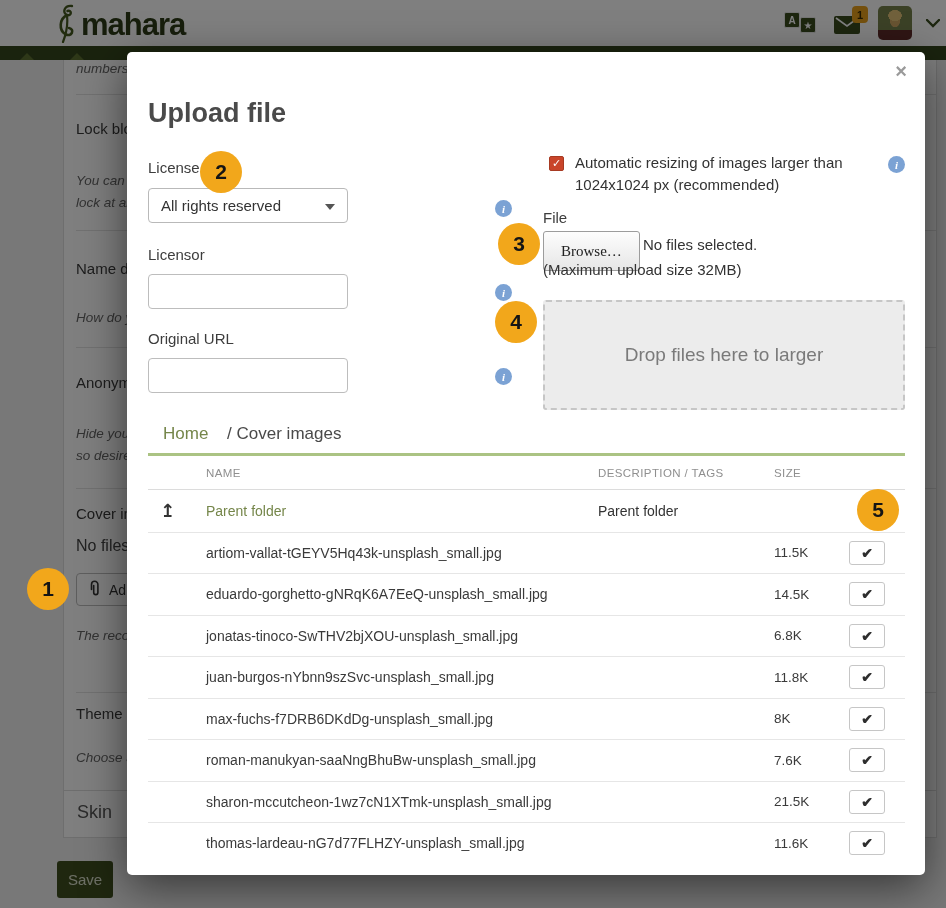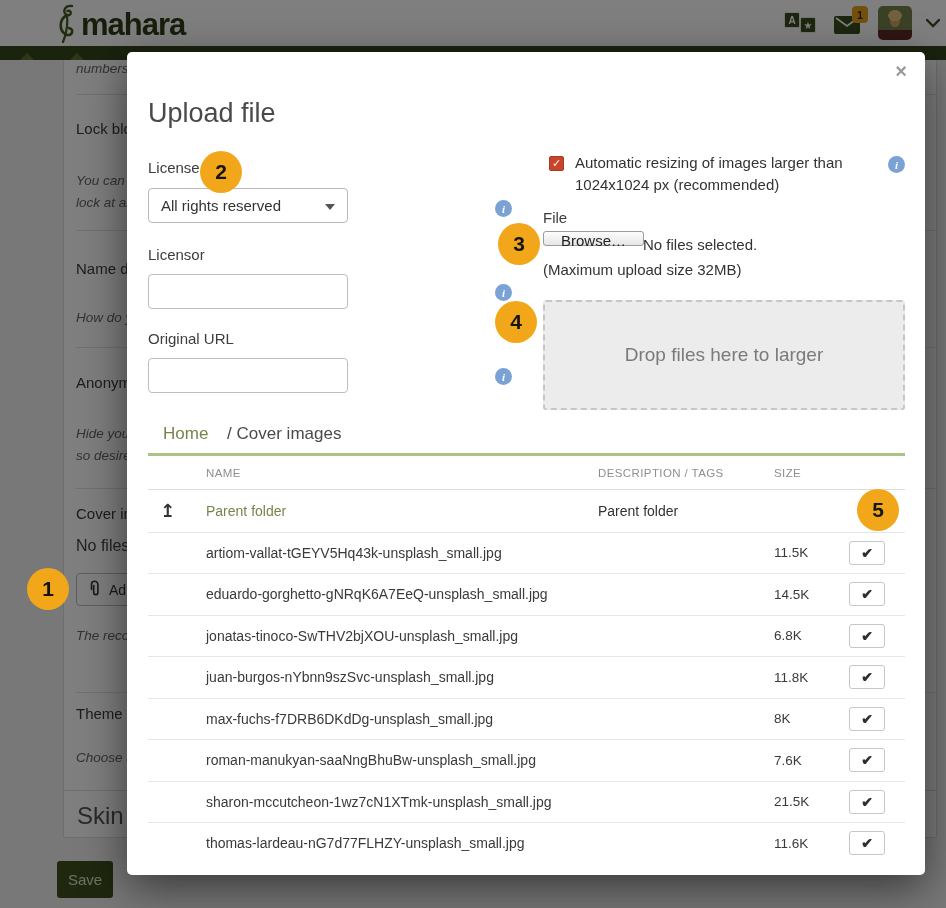--- a/index.html
+++ b/index.html
@@ -38,38 +38,38 @@
   .navbar { position:absolute; left:0; top:46px; width:946px; height:14px; background:#35471c; }
   .nav-tri { position:absolute; bottom:0; width:0; height:0; border-left:7px solid transparent; border-right:7px solid transparent; border-bottom:7px solid #5d7031; }
   .nav-tri.t1 { left:20px; } .nav-tri.t2 { left:70px; }
   .content-panel { position:absolute; left:63px; top:60px; width:874px; height:778px; background:#fff; border-left:1px solid #dcdcdc; border-right:1px solid #dcdcdc; border-bottom:1px solid #dcdcdc; }
   .bg-note { position:absolute; font-style:italic; color:#666; font-size:13.5px; }
   .bg-head { position:absolute; color:#3a3a3a; font-size:15px; }
   .bg-div { position:absolute; left:12px; right:0; height:1px; background:#e3e3e3; }
   .bg-bigtext { position:absolute; color:#444; font-size:16px; }
   .add-btn { position:absolute; left:12px; top:513px; width:100px; height:33px; background:#fff; border:1px solid #bdbdbd; border-radius:4px; display:flex; align-items:center; gap:7px; padding-left:10px; font-size:14px; color:#333; cursor:pointer; }
   .skin-box { position:absolute; left:-1px; top:730px; width:874px; height:48px; border:1px solid #dcdcdc; background:#fff; cursor:pointer; }
-  .skin-title { position:absolute; left:13px; top:11px; font-size:24px; color:#555; }
+  .skin-title { position:absolute; left:13px; top:11px; font-size:18px; color:#555; }
   .skin-chevron { position:absolute; right:22px; top:16px; width:10px; height:10px; border-right:2px solid #4a5a24; border-bottom:2px solid #4a5a24; transform:rotate(45deg); cursor:pointer; }
   .save-btn { position:absolute; left:57px; top:861px; width:56px; height:37px; background:#3f4e1f; border:none; border-radius:3px; color:#dbe0cc; font-size:15px; cursor:pointer; }
   
   .backdrop { position:absolute; inset:0; background:rgba(0,0,0,0.5); z-index:10; }
   
   .modal { position:absolute; left:127px; top:52px; width:798px; height:823px; background:#fff; border-radius:5px; box-shadow:0 12px 45px rgba(0,0,0,0.55); z-index:20; }
   .modal-close { position:absolute; top:8px; right:18px; font-size:20px; font-weight:bold; color:#9a9a9a; cursor:pointer; background:none; border:none; }
-  .modal-title { position:absolute; left:21px; top:46px; font-size:27px; font-weight:400; color:#4a4a4a; }
+  .modal-title { position:absolute; left:21px; top:46px; font-size:27px; font-weight:700; color:#4a4a4a; }
   .fld-label { position:absolute; font-size:15px; color:#3d3d3d; }
   .select-box { position:absolute; left:21px; top:136px; width:200px; height:35px; border:1px solid #b9b9b9; border-radius:4px; background:#fff; display:flex; align-items:center; padding:0 12px; font-size:15px; color:#333; cursor:pointer; }
   .select-caret { position:absolute; right:12px; top:15px; width:0; height:0; border-left:5px solid transparent; border-right:5px solid transparent; border-top:6px solid #555; }
   .text-input { position:absolute; left:21px; width:200px; height:35px; border:1px solid #bdbdbd; border-radius:4px; background:#fff; padding:0 10px; font-size:15px; outline:none; }
   .info-icon { position:absolute; width:17px; height:17px; border-radius:50%; background:#7ba2d4; color:#fff; font-size:11px; font-weight:bold; font-style:italic; display:flex; align-items:center; justify-content:center; cursor:pointer; font-family:"Liberation Serif",serif; }
   .chk-row { position:absolute; left:422px; top:100px; width:320px; }
   .chk-box { position:absolute; left:0; top:4px; width:15px; height:15px; background:#c9452a; border:1px solid #a73a22; border-radius:2px; color:#fff; font-size:11px; font-weight:bold; display:flex; align-items:center; justify-content:center; cursor:pointer; }
   .chk-label { margin-left:26px; font-size:15px; color:#333; line-height:1.45; width:290px; }
-  .browse-btn { position:absolute; left:416px; top:179px; height:15px; padding:0 17px; background:linear-gradient(#fdfdfd,#e6e6e6); border:1px solid #9c9c9c; border-radius:3px; font-size:15px; color:#222; cursor:pointer; }
+  .browse-btn { position:absolute; left:416px; top:179px; height:40px; padding:0 17px; background:linear-gradient(#fdfdfd,#e6e6e6); border:1px solid #9c9c9c; border-radius:3px; font-size:15px; color:#222; cursor:pointer;font-family:Liberation Serif, serif; }
   .no-files { position:absolute; left:516px; top:184px; font-size:15px; color:#333; }
   .max-size { position:absolute; left:416px; top:209px; font-size:15px; color:#333;text-align:center; }
   .dropzone { position:absolute; left:416px; top:248px; width:362px; height:110px; background:#ececec; border:2px dashed #c6c6c6; border-radius:3px; display:flex; align-items:center; justify-content:center; font-size:19px; color:#7a7a7a; }
   .crumbs { position:absolute; left:21px; top:372px; width:757px; padding-bottom:9px; border-bottom:3px solid #abc383; font-size:17px; }
   .crumb-home { color:#75864a; margin-left:15px; cursor:pointer; }
   .crumb-cur { color:#4a4a4a; margin-left:14px; }
   .ftable { position:absolute; left:21px; top:404px; width:757px; font-size:14px; }
   .frow { display:flex; align-items:center; height:41.5px; padding-left:12px; border-top:1px solid #e6e6e6; }
   .frow.hdr { height:34px; border-top:none; border-bottom:1px solid #dcdcdc; color:#8f8f8f; font-size:11.5px; letter-spacing:0.4px; }
   .c1 { width:46px; } .c2 { width:392px; } .c3 { width:176px; } .c4 { width:75px; } .c5 { width:36px; }

